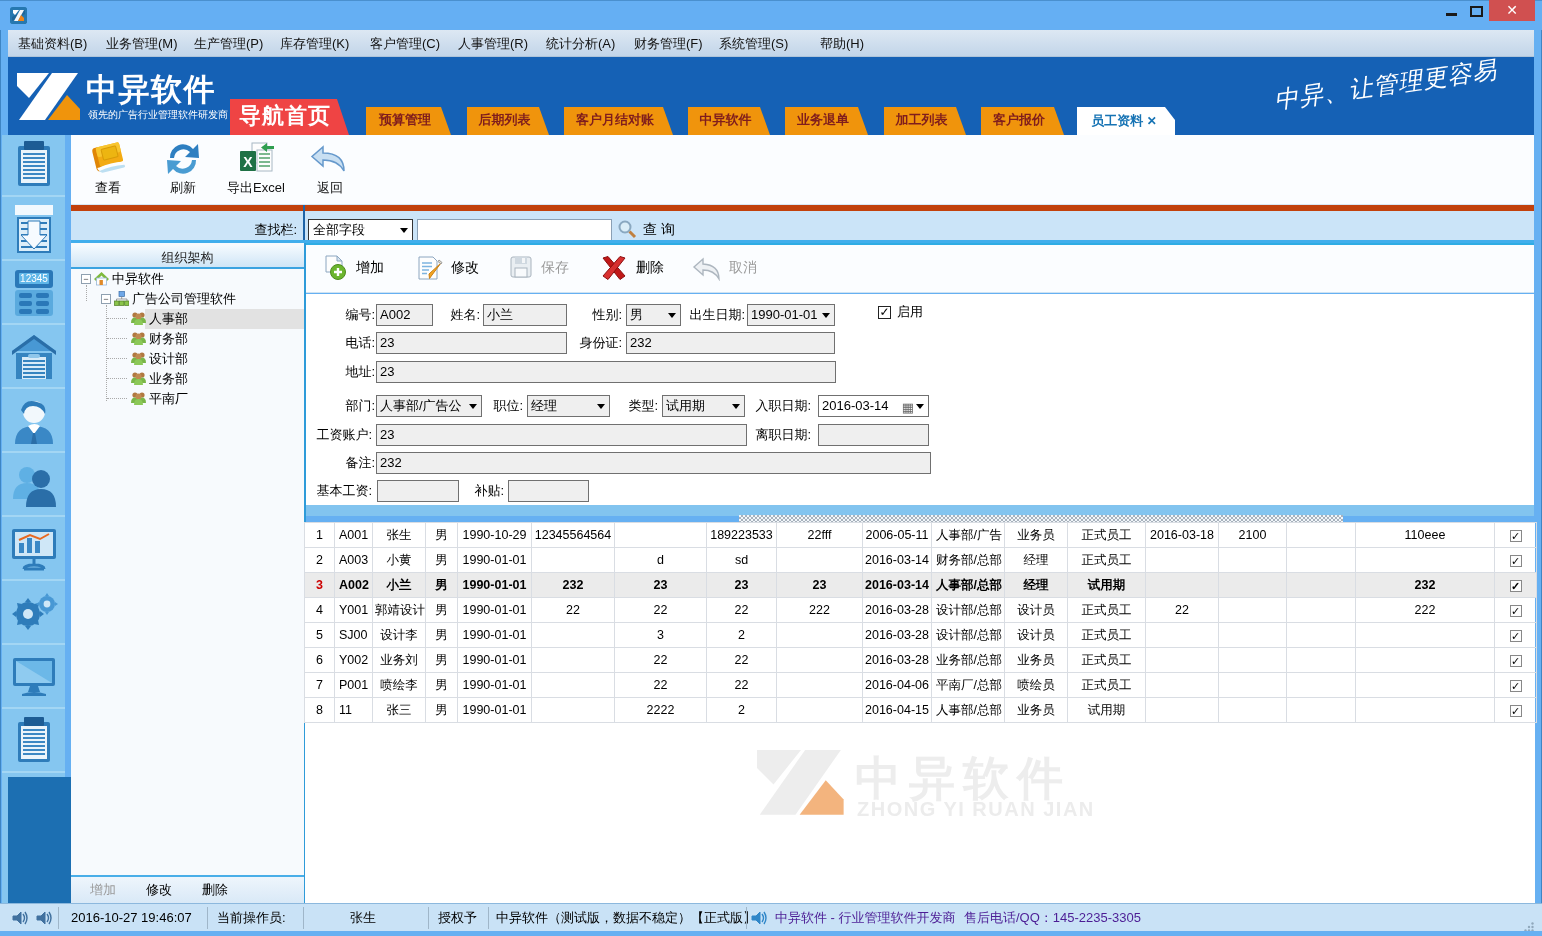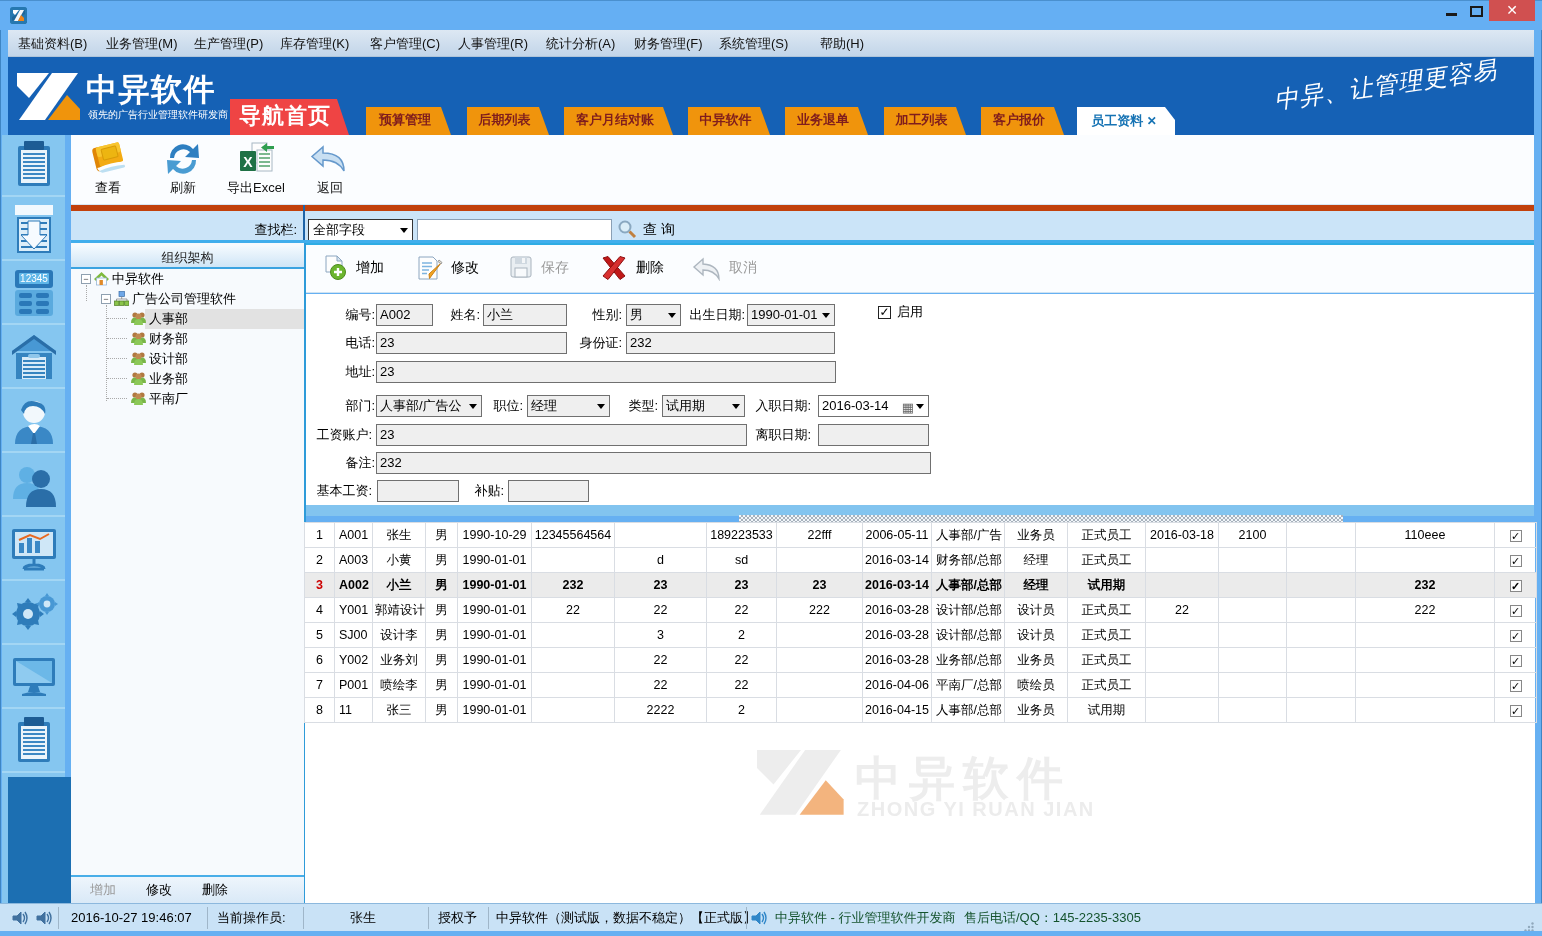--- a/index.html
+++ b/index.html
@@ -66,21 +66,21 @@
 td.l{text-align:left;padding-left:4px;}
 .cb{display:inline-block;width:12px;height:12px;background:#fdfdfd;border:1px solid #888;line-height:11px;font-size:11px;text-align:center;vertical-align:middle;}
 .cal{position:absolute;right:14px;top:2px;font-size:13px;color:#666;}
 #wm{left:0;top:0;width:1228px;height:353px;}
 
 #statusbar{left:0;top:903px;width:1542px;height:28px;background:#c9e2f6;border-top:1px solid #8cb8dd;}
 #statusbar span{position:absolute;top:0;height:28px;line-height:28px;font-size:13px;}
 .ssep{position:absolute;top:3px;width:1px;height:22px;background:#9fb6c9;}
 .spk{width:18px;height:16px;}
 #bottomborder{left:0;top:931px;width:1542px;height:5px;background:#66b0f2;}
-.blue{color:#14532d;}
+.blue{color:#4c1d95;}
 </style></head>
 <body>
 <div id="app">
 
   <div class="abs" id="titlebar"></div>
   <div class="abs" id="appicon">
       <svg width="17" height="17" viewBox="0 0 17 17" style="display:block">
     <rect width="17" height="17" rx="3" fill="#2678b0"></rect>
     <path d="M2 10 L15 3 L15 7 L2 14 Z" fill="#1a5a88" opacity=".6"></path>
     <polygon points="3,3 9,3 5,8 3,6" fill="#fff"></polygon>

